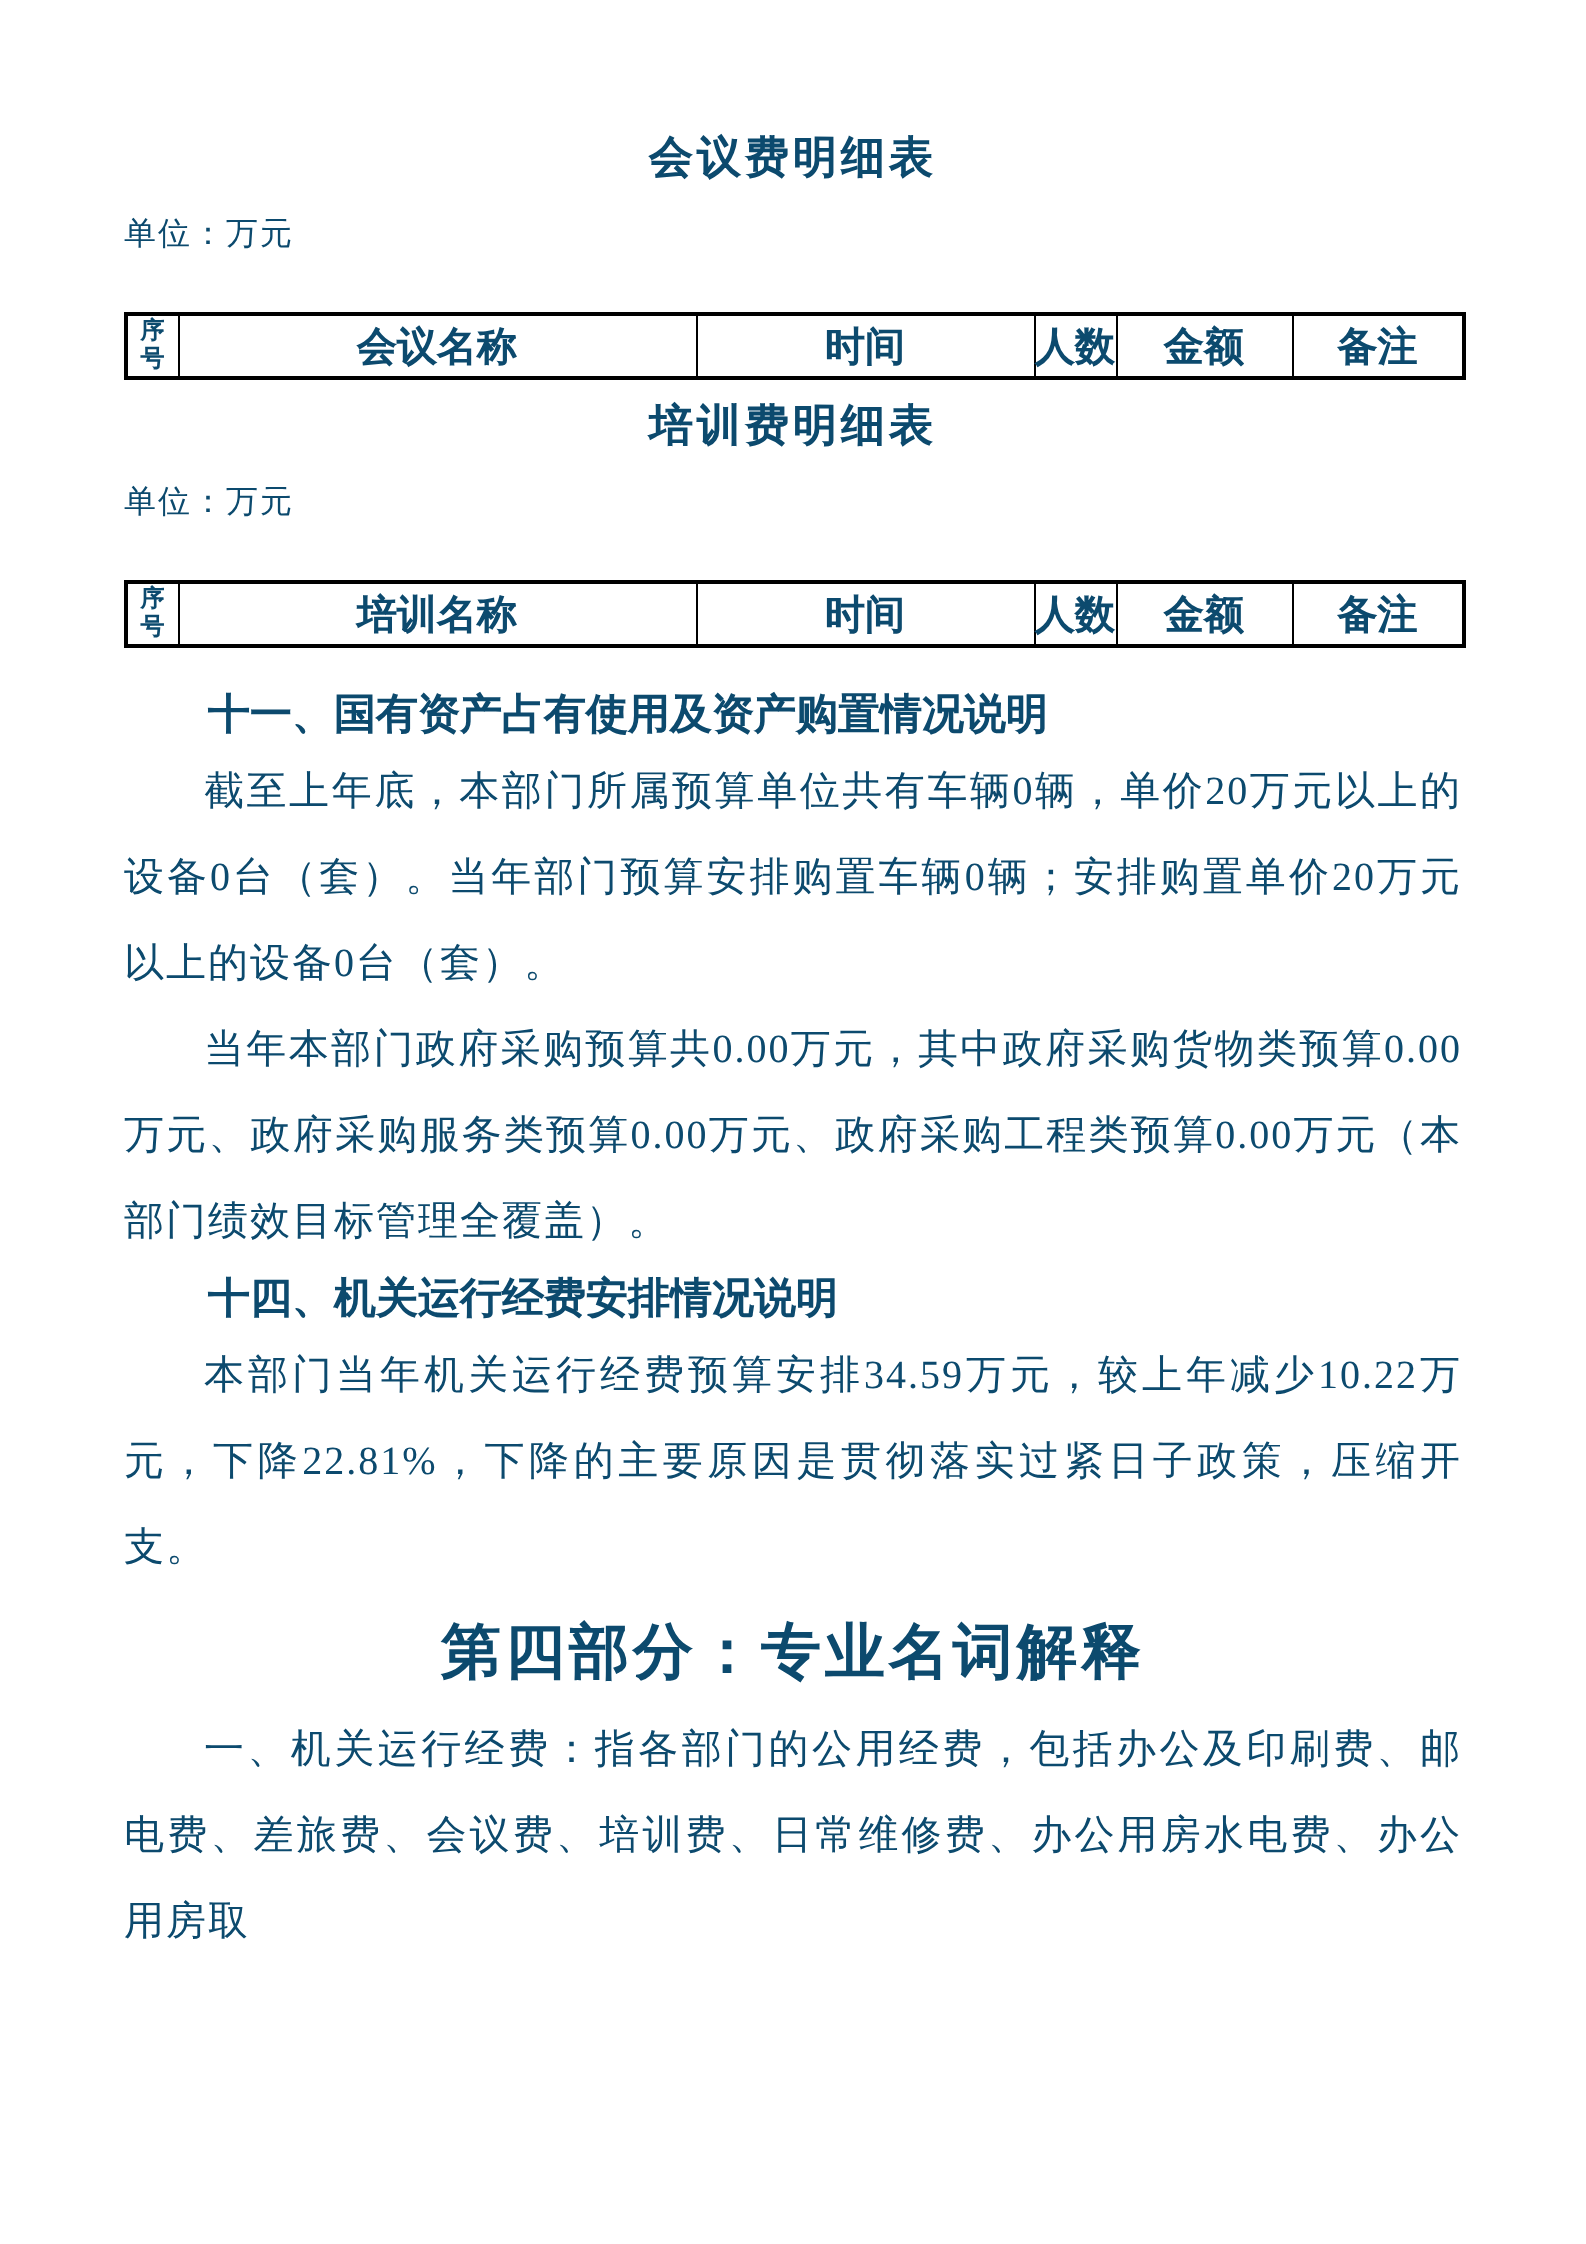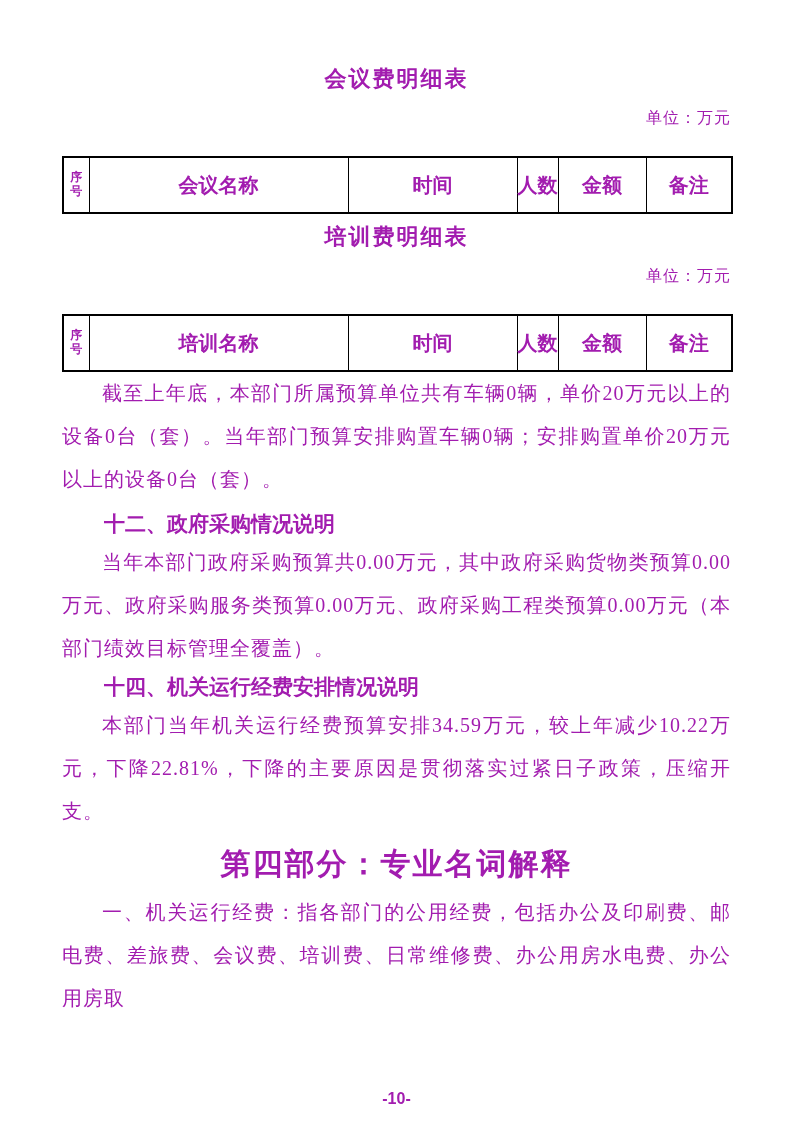--- a/index.html
+++ b/index.html
@@ -1,41 +1,41 @@
 <!DOCTYPE html>
 <html><head>
 <meta charset="utf-8">
 <style>
   html, body { margin: 0; padding: 0; background: #ffffff; }
   .page {
     position: relative;
     width: 793px;
     height: 1122px;
     background: #ffffff;
-    color: #a21caf;
+    color: #0c4a6e;
     font-family: "Liberation Serif", serif;
     overflow: hidden;
     margin: 0 auto;
   }
   .content { margin: 0 62px; width: 669px; }
 
   .table-title {
     margin: 0;
     text-align: center;
     font-size: 22px;
     font-weight: bold;
     line-height: 30px;
     font-family: "Liberation Serif", serif;
     letter-spacing: 2px;
   }
   .title-first { padding-top: 64px; }
   .title-second { padding-top: 8px; }
 
   .unit-label {
-    text-align: right;
+    text-align: left;
     font-size: 16px;
     line-height: 20px;
     margin-top: 14px;
     letter-spacing: 1px;
   }
 
   table.fee-table {
     width: 669px;
     border-collapse: collapse;
     table-layout: fixed;
@@ -48,21 +48,21 @@
     font-weight: bold;
     text-align: center;
     vertical-align: middle;
     height: 28px;
     padding: 1px 0;
     font-family: "Liberation Serif", serif;
   }
   table.fee-table th.seq-col {
     font-size: 12px;
     line-height: 1.15;
-    padding: 13px 2px;
+    padding: 1px 2px;
     word-break: break-all;
   }
 
   .section-heading {
     margin: 0;
     padding-left: 42px;
     font-size: 21px;
     font-weight: bold;
     line-height: 34px;
     font-family: "Liberation Sans", sans-serif;
@@ -150,28 +150,27 @@
         <th class="seq-col">序号</th>
         <th>培训名称</th>
         <th>时间</th>
         <th>人数</th>
         <th>金额</th>
         <th>备注</th>
       </tr>
     </tbody>
       </table>
 
+    <h3 class="section-heading sh-1">十一、国有资产占有使用及资产购置情况说明</h3>
     <p class="para">截至上年底，本部门所属预算单位共有车辆0辆，单价20万元以上的设备0台（套）。当年部门预算安排购置车辆0辆；安排购置单价20万元以上的设备0台（套）。</p>
 
-    <h3 class="section-heading sh-2">十二、政府采购情况说明</h3>
     <p class="para">当年本部门政府采购预算共0.00万元，其中政府采购货物类预算0.00万元、政府采购服务类预算0.00万元、政府采购工程类预算0.00万元（本部门绩效目标管理全覆盖）。</p>
 
 
     <h3 class="section-heading sh-4">十四、机关运行经费安排情况说明</h3>
     <p class="para">本部门当年机关运行经费预算安排34.59万元，较上年减少10.22万元，下降22.81%，下降的主要原因是贯彻落实过紧日子政策，压缩开支。</p>
 
     <h1 class="part-heading">第四部分：专业名词解释</h1>
     <p class="para glossary">一、机关运行经费：指各部门的公用经费，包括办公及印刷费、邮电费、差旅费、会议费、培训费、日常维修费、办公用房水电费、办公用房取</p>
 
   </div>
 
-  <div class="page-footer">-10-</div>
 </div>
 
 </body></html>

